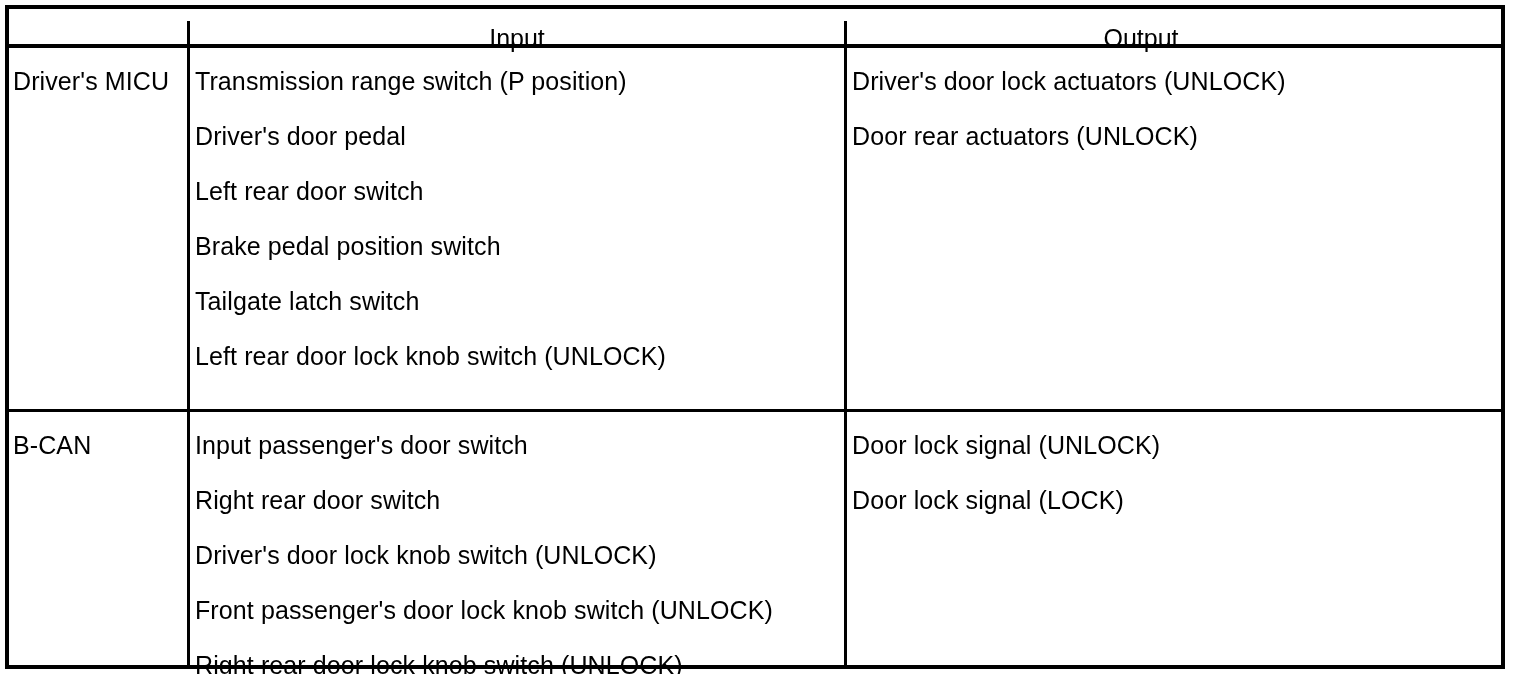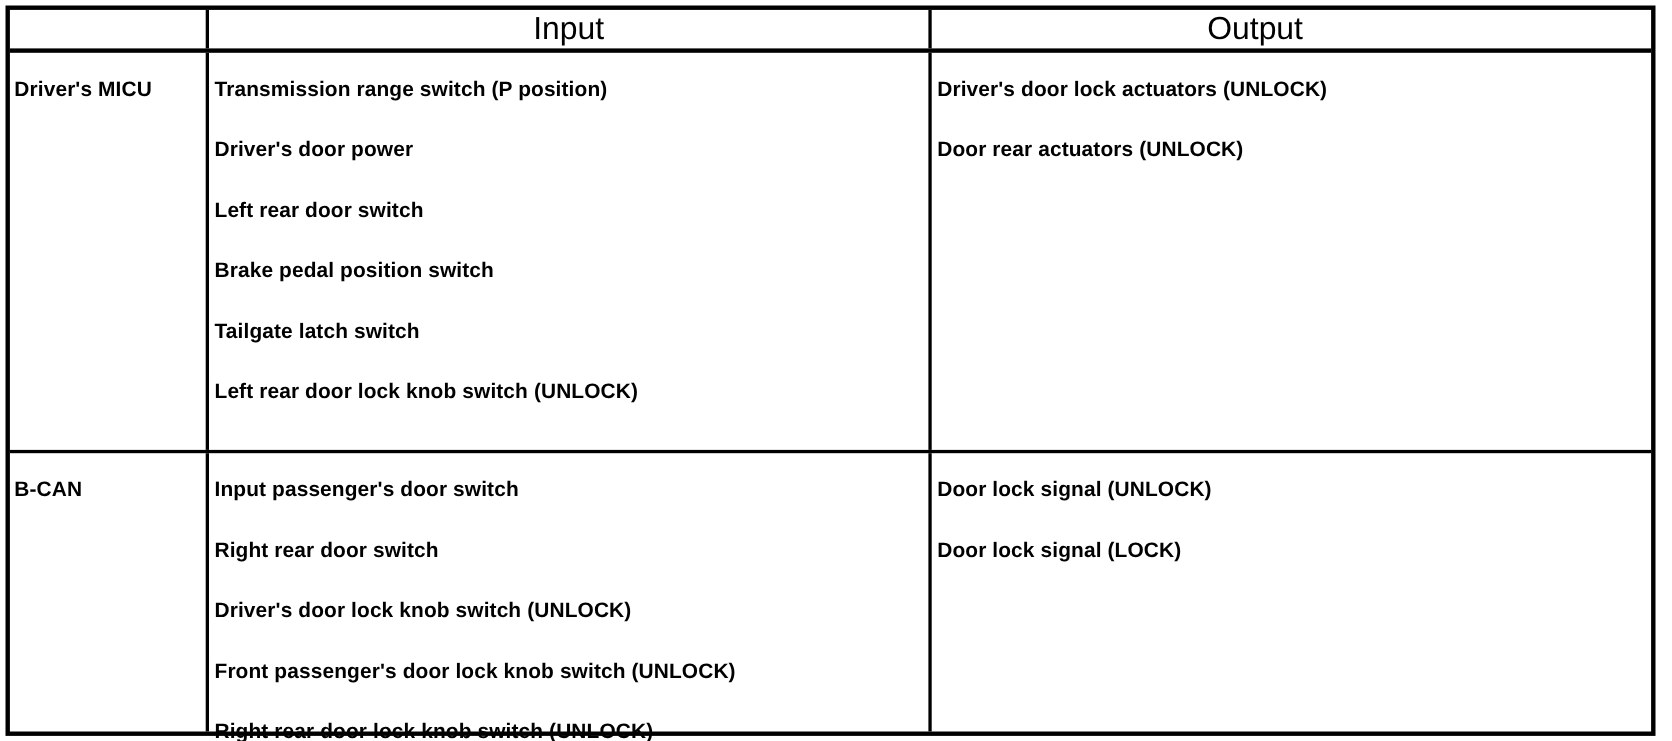--- a/index.html
+++ b/index.html
@@ -42,26 +42,26 @@
     left: 0;
     top: 0;
     width: 100%;
     height: 39px;
     border-bottom: 4px solid #000000;
     box-sizing: border-box;
   }
 
   .header-cell {
     position: absolute;
-    top: 0;
+    top: 12px;
     height: 100%;
     display: flex;
     align-items: center;
     justify-content: center;
-    font-size: 29px;
+    font-size: 25px;
     line-height: 1;
     letter-spacing: 0px;
   }
   .header-blank {
     left: 0;
     width: 181px;
     border-right: 3px solid #000000;
     box-sizing: border-box;
   }
   .header-input {
@@ -118,26 +118,25 @@
 
   .cell-inner {
     padding-left: 5px;
     padding-top: 6px;
   }
   .cell-label .cell-inner {
     padding-left: 4px;
   }
 
   .line {
-    font-size: 19px;
+    font-size: 25px;
     line-height: 55px;
     height: 55px;
     white-space: nowrap;
     letter-spacing: 0.1px;
-    font-weight: bold;
   }
 </style>
 </head>
 <body>
 
 <div class="page">
 
   <div class="io-table">
 
     <div class="header-row">
@@ -150,21 +149,21 @@
 
       <div class="cell cell-label">
         <div class="cell-inner">
           <div class="line">Driver's MICU</div>
         </div>
       </div>
 
       <div class="cell cell-input">
         <div class="cell-inner">
           <div class="line">Transmission range switch (P position)</div>
-          <div class="line">Driver's door power</div>
+          <div class="line">Driver's door pedal</div>
           <div class="line">Left rear door switch</div>
           <div class="line">Brake pedal position switch</div>
           <div class="line">Tailgate latch switch</div>
           <div class="line">Left rear door lock knob switch (UNLOCK)</div>
         </div>
       </div>
 
       <div class="cell cell-output">
         <div class="cell-inner">
           <div class="line">Driver's door lock actuators (UNLOCK)</div>

